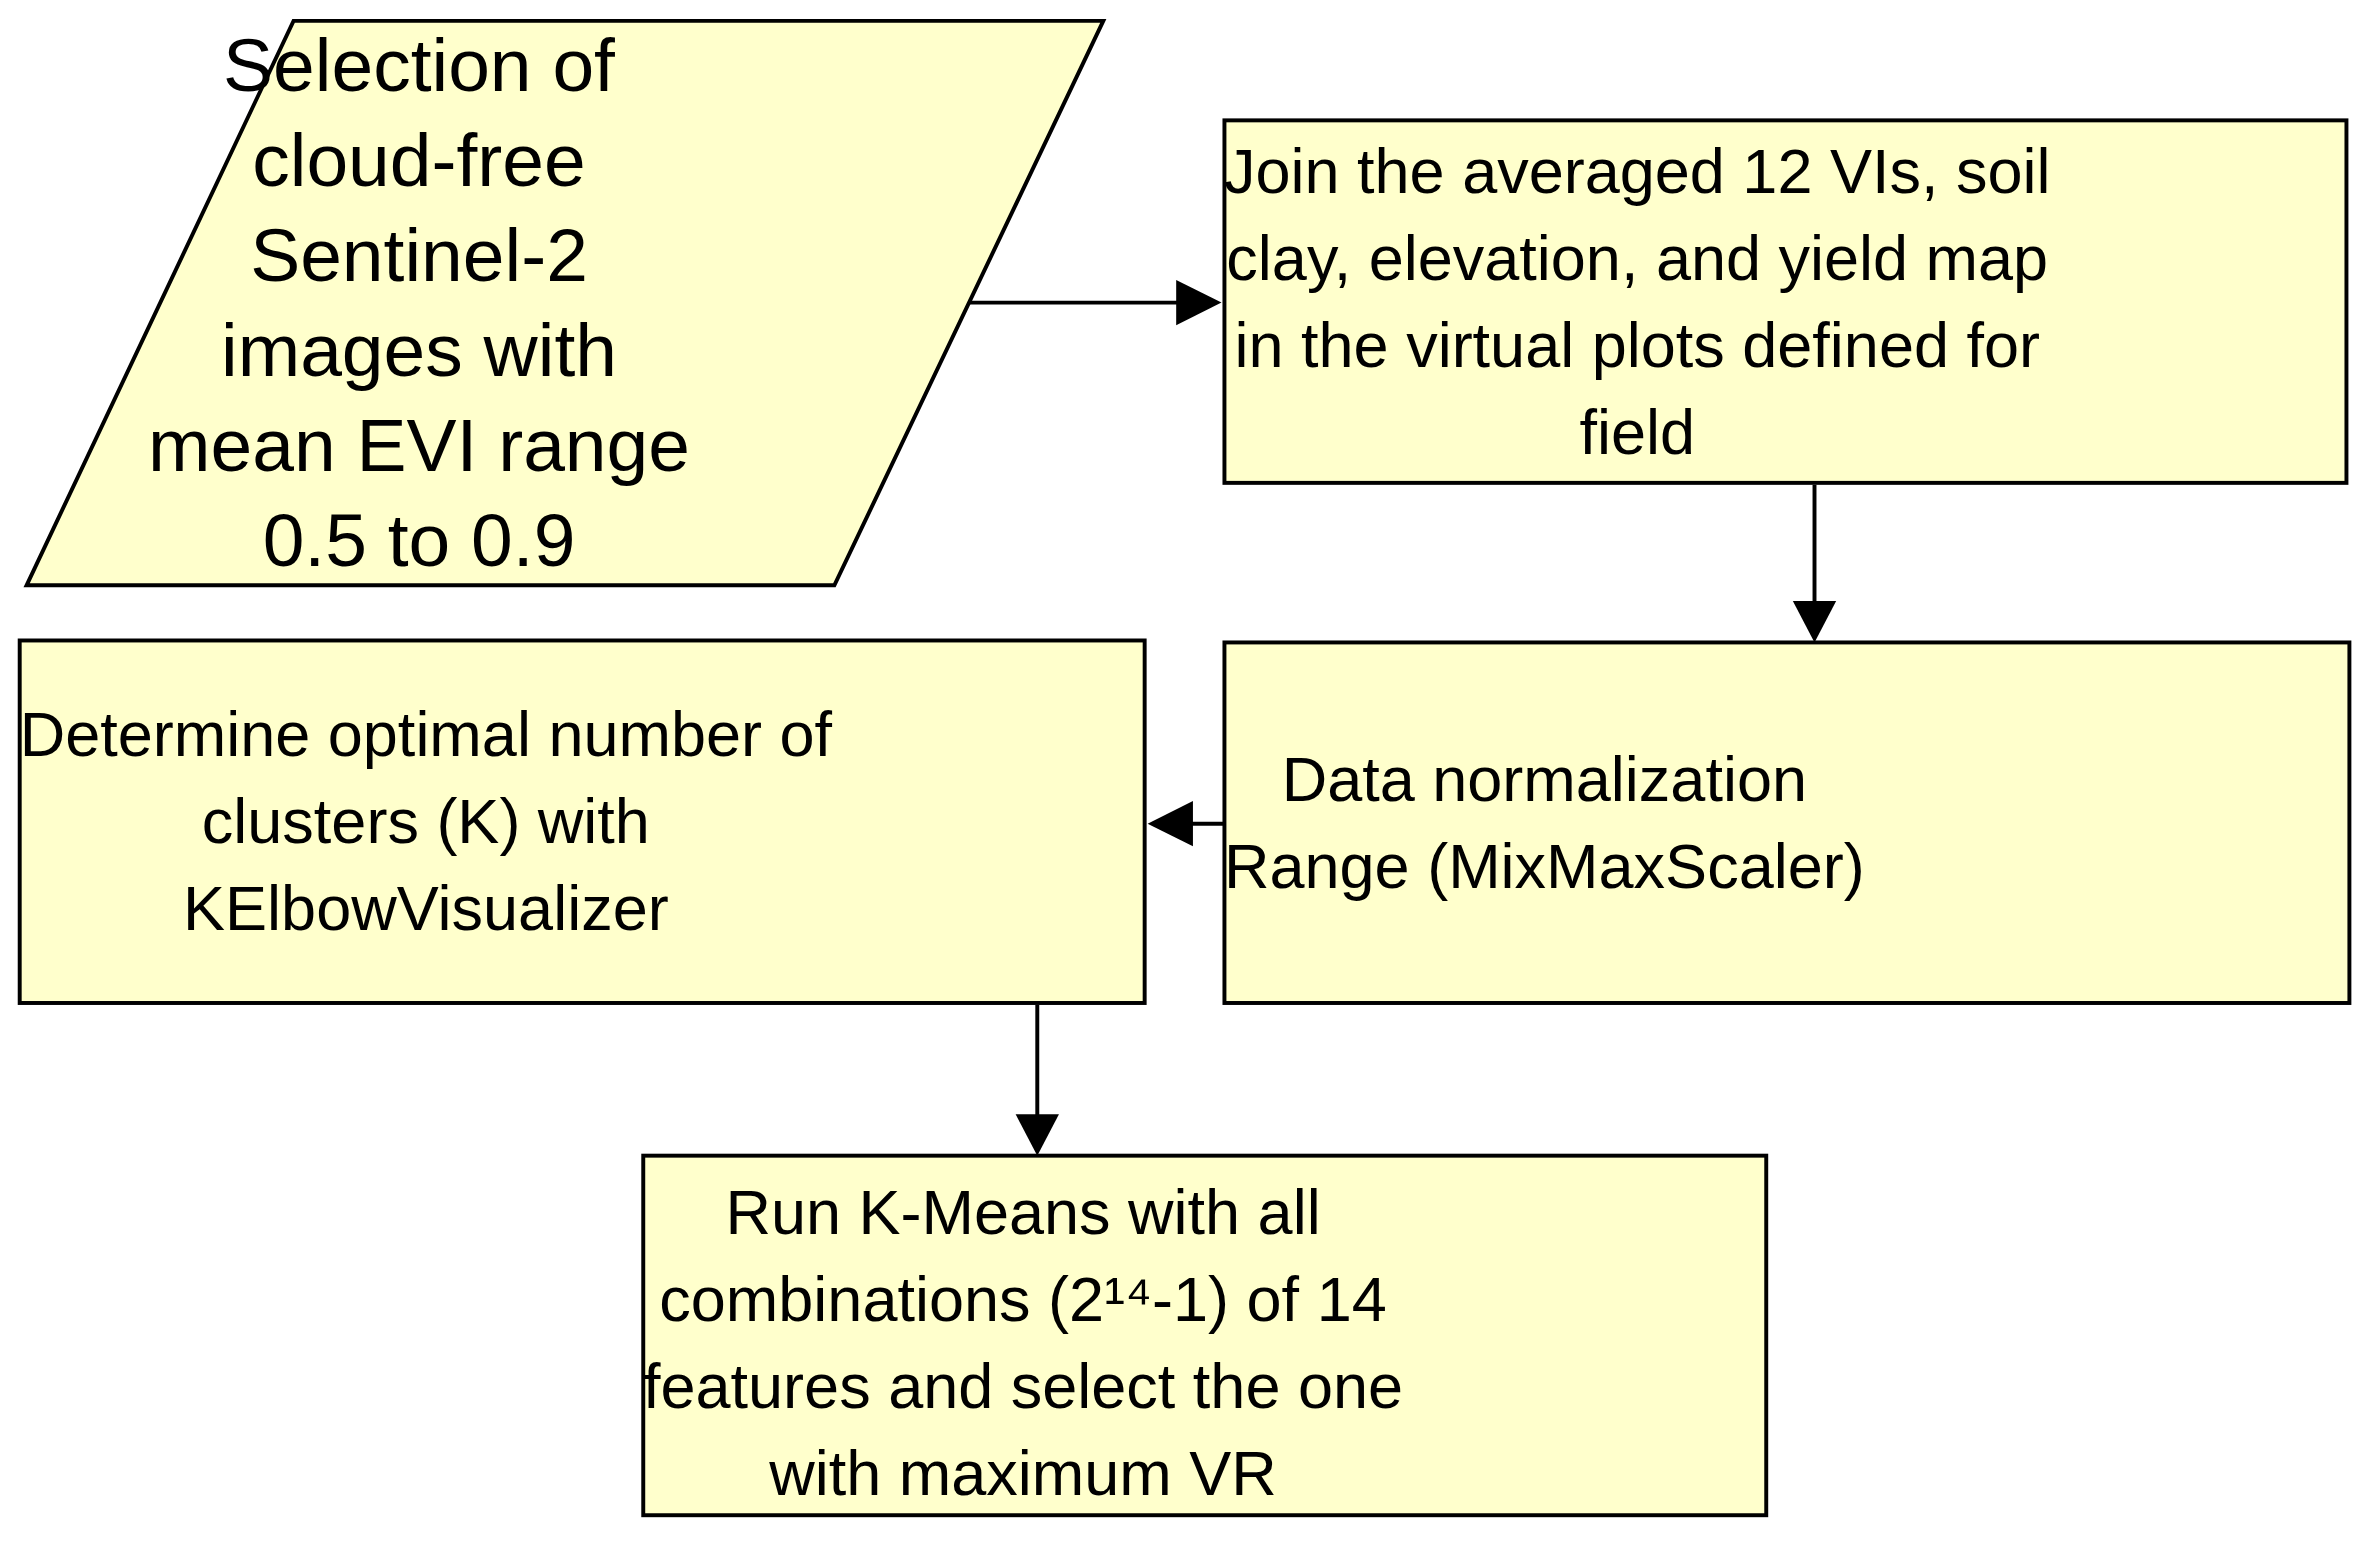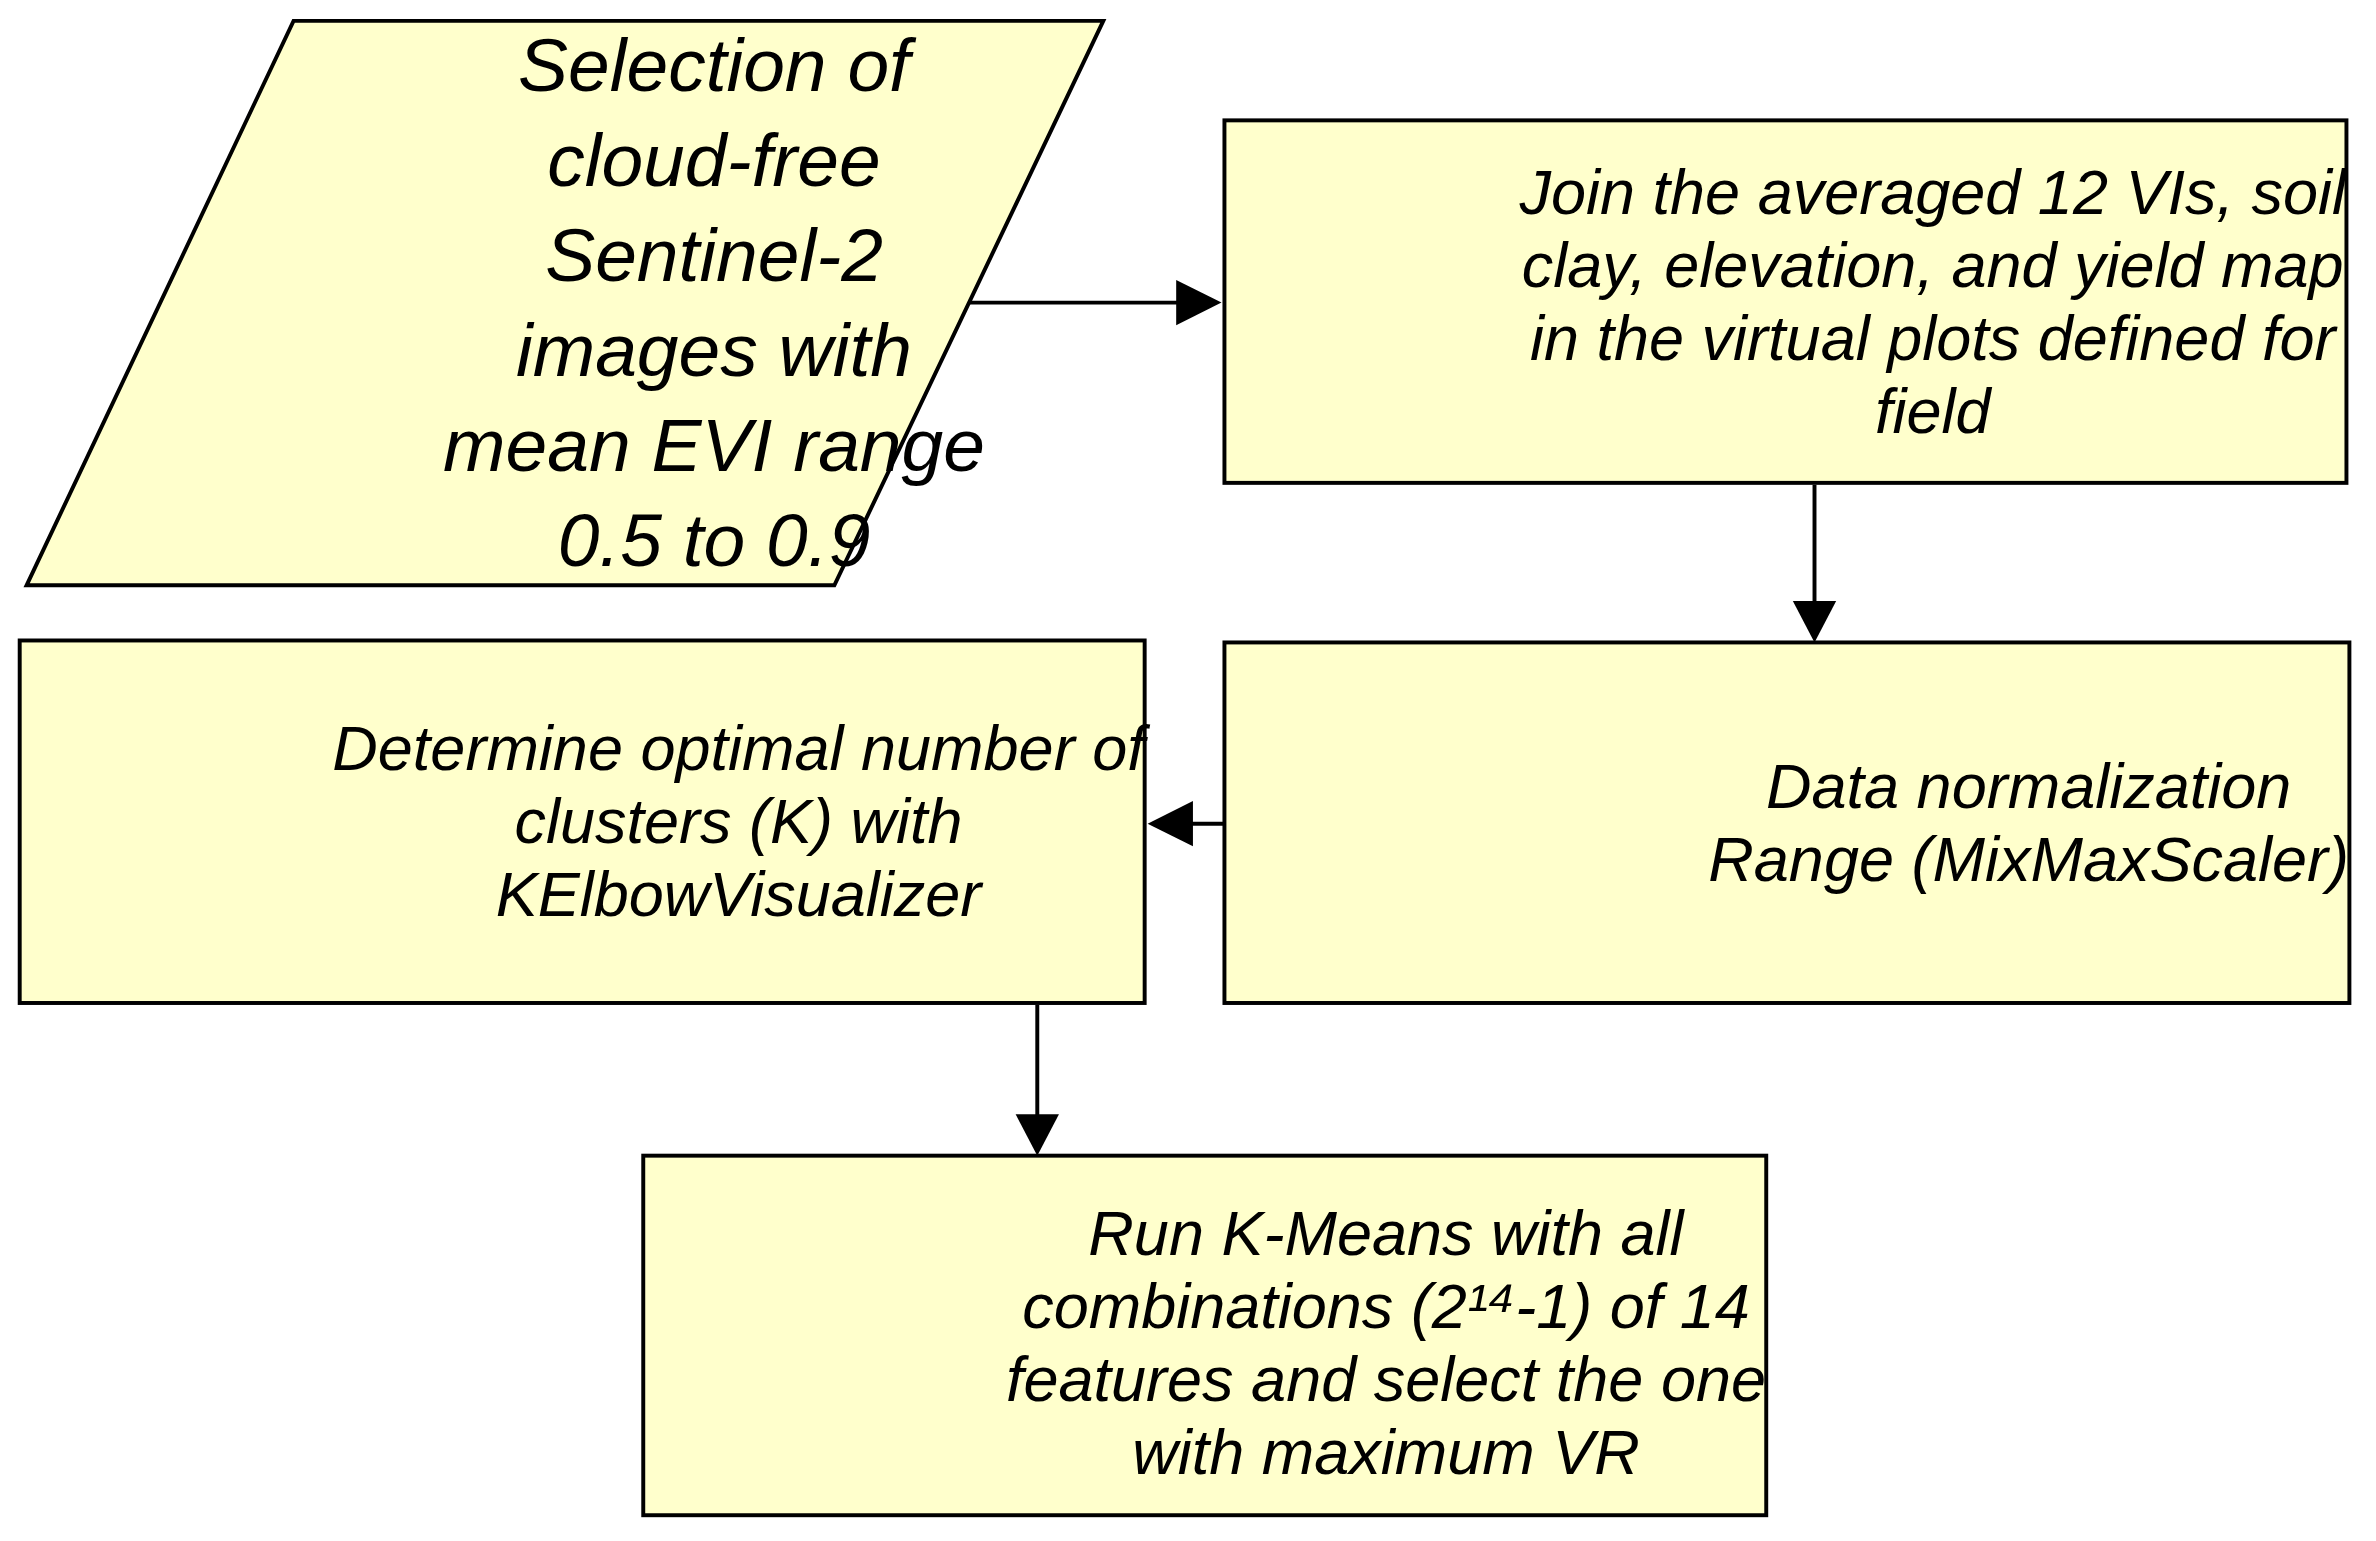--- a/index.html
+++ b/index.html
@@ -31,32 +31,31 @@
     stroke-width: 4px;
   }
   .edge-head {
     fill: var(--arrow-color, #000000);
     stroke: none;
   }
   .label {
     position: absolute;
     display: flex;
     align-items: center;
-    justify-content: flex-end;
+    justify-content: flex-start;
     pointer-events: none;
-    font-style: italic;
   }
   .label > span {
     display: block;
     white-space: pre-line;
     text-align: center;
   }
   .label-rect {
     font-size: 63px;
-    line-height: 73px;
+    line-height: 87px;
   }
   .label-parallelogram {
     font-size: 75px;
     line-height: 95px;
   }
   
   .label-selection   { left: 148px;  top: 20.7px;   width: 837px;  height: 564px; }
   .label-join        { left: 1224px; top: 120px;  width: 1122px; height: 363px; }
   .label-elbow       { left: 19.7px;   top: 640px;  width: 1125px; height: 363px; }
   .label-normalize   { left: 1224px; top: 642px;  width: 1125px; height: 361px; }

